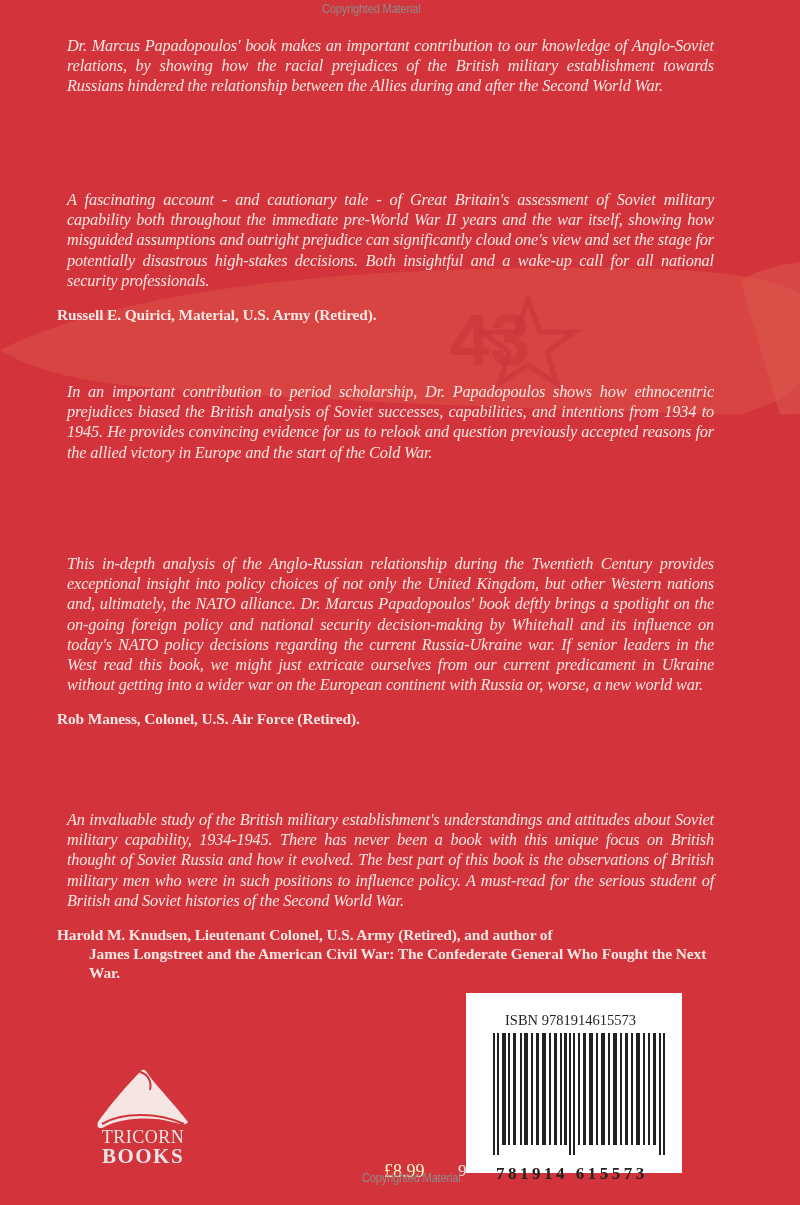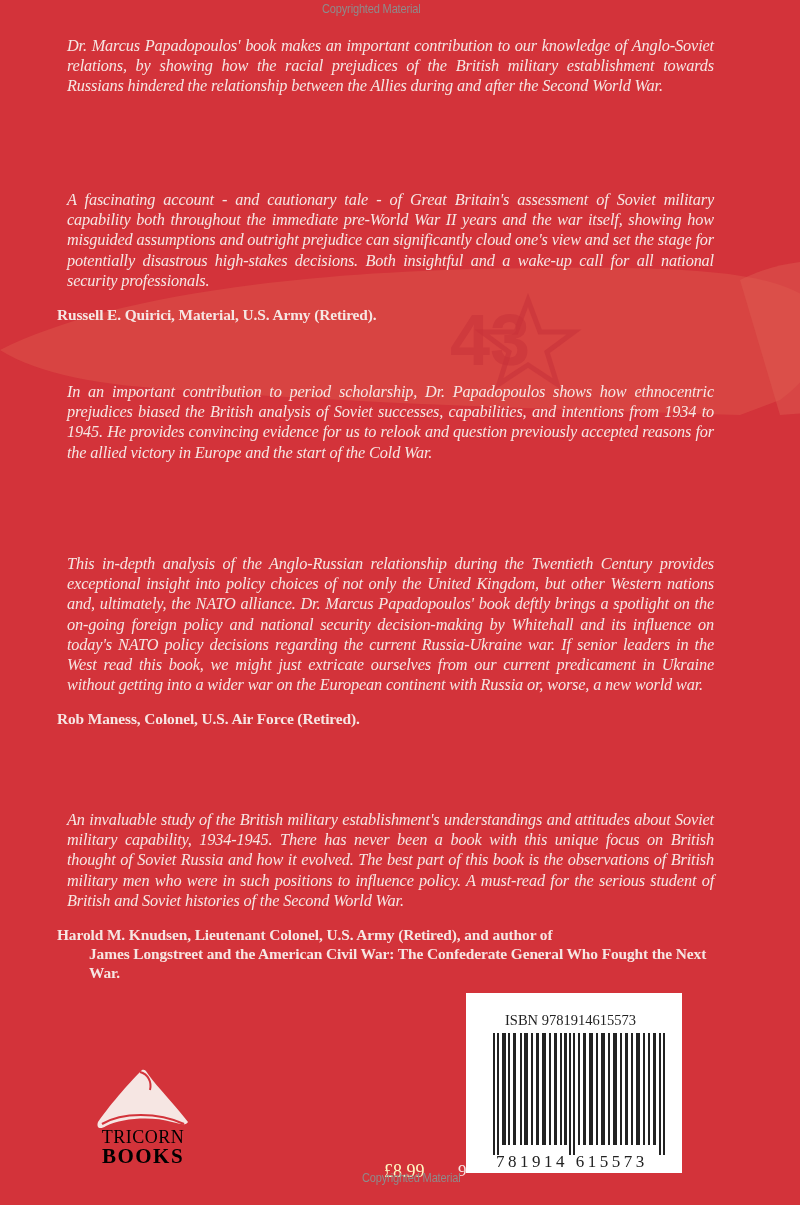--- a/index.html
+++ b/index.html
@@ -60,21 +60,21 @@
     .publisher-logo {
       position: absolute;
       left: 92px; top: 1066px;
       width: 100px; height: 108px;
     }
     .publisher-name {
       position: absolute;
       left: 93px; top: 1128px;
       width: 100px;
       font-family: "Liberation Serif", serif;
-      color: #000000;
+      color: #e5e5e5;
       font-size: 18px;
       line-height: 19px;
       text-align: center;
       letter-spacing: 0.5px;
     }
     .publisher-name .line2 { font-size: 21px; letter-spacing: 1.5px; font-weight: bold; }
 
     .price {
       position: absolute;
       left: 384px; top: 1161px;
@@ -93,25 +93,26 @@
       font-size: 14.5px;
       color: #222;
     }
     .barcode {
       position: absolute;
       left: 27px; top: 40px;
       width: 176px; height: 122px;
     }
     .barcode-digits {
       position: absolute;
-      left: 8px; top: 159px;
+      left: 8px; top: 171px;
       font-size: 17px;
       color: #222;
       letter-spacing: 3.5px;
       white-space: nowrap;
+      font-weight: bold;
     }
     .barcode-first {
       position: absolute;
       left: 458px; top: 1161px;
       font-size: 17px;
       color: #f6e6e3;
     }
   </style>
 </head>
 <body>

